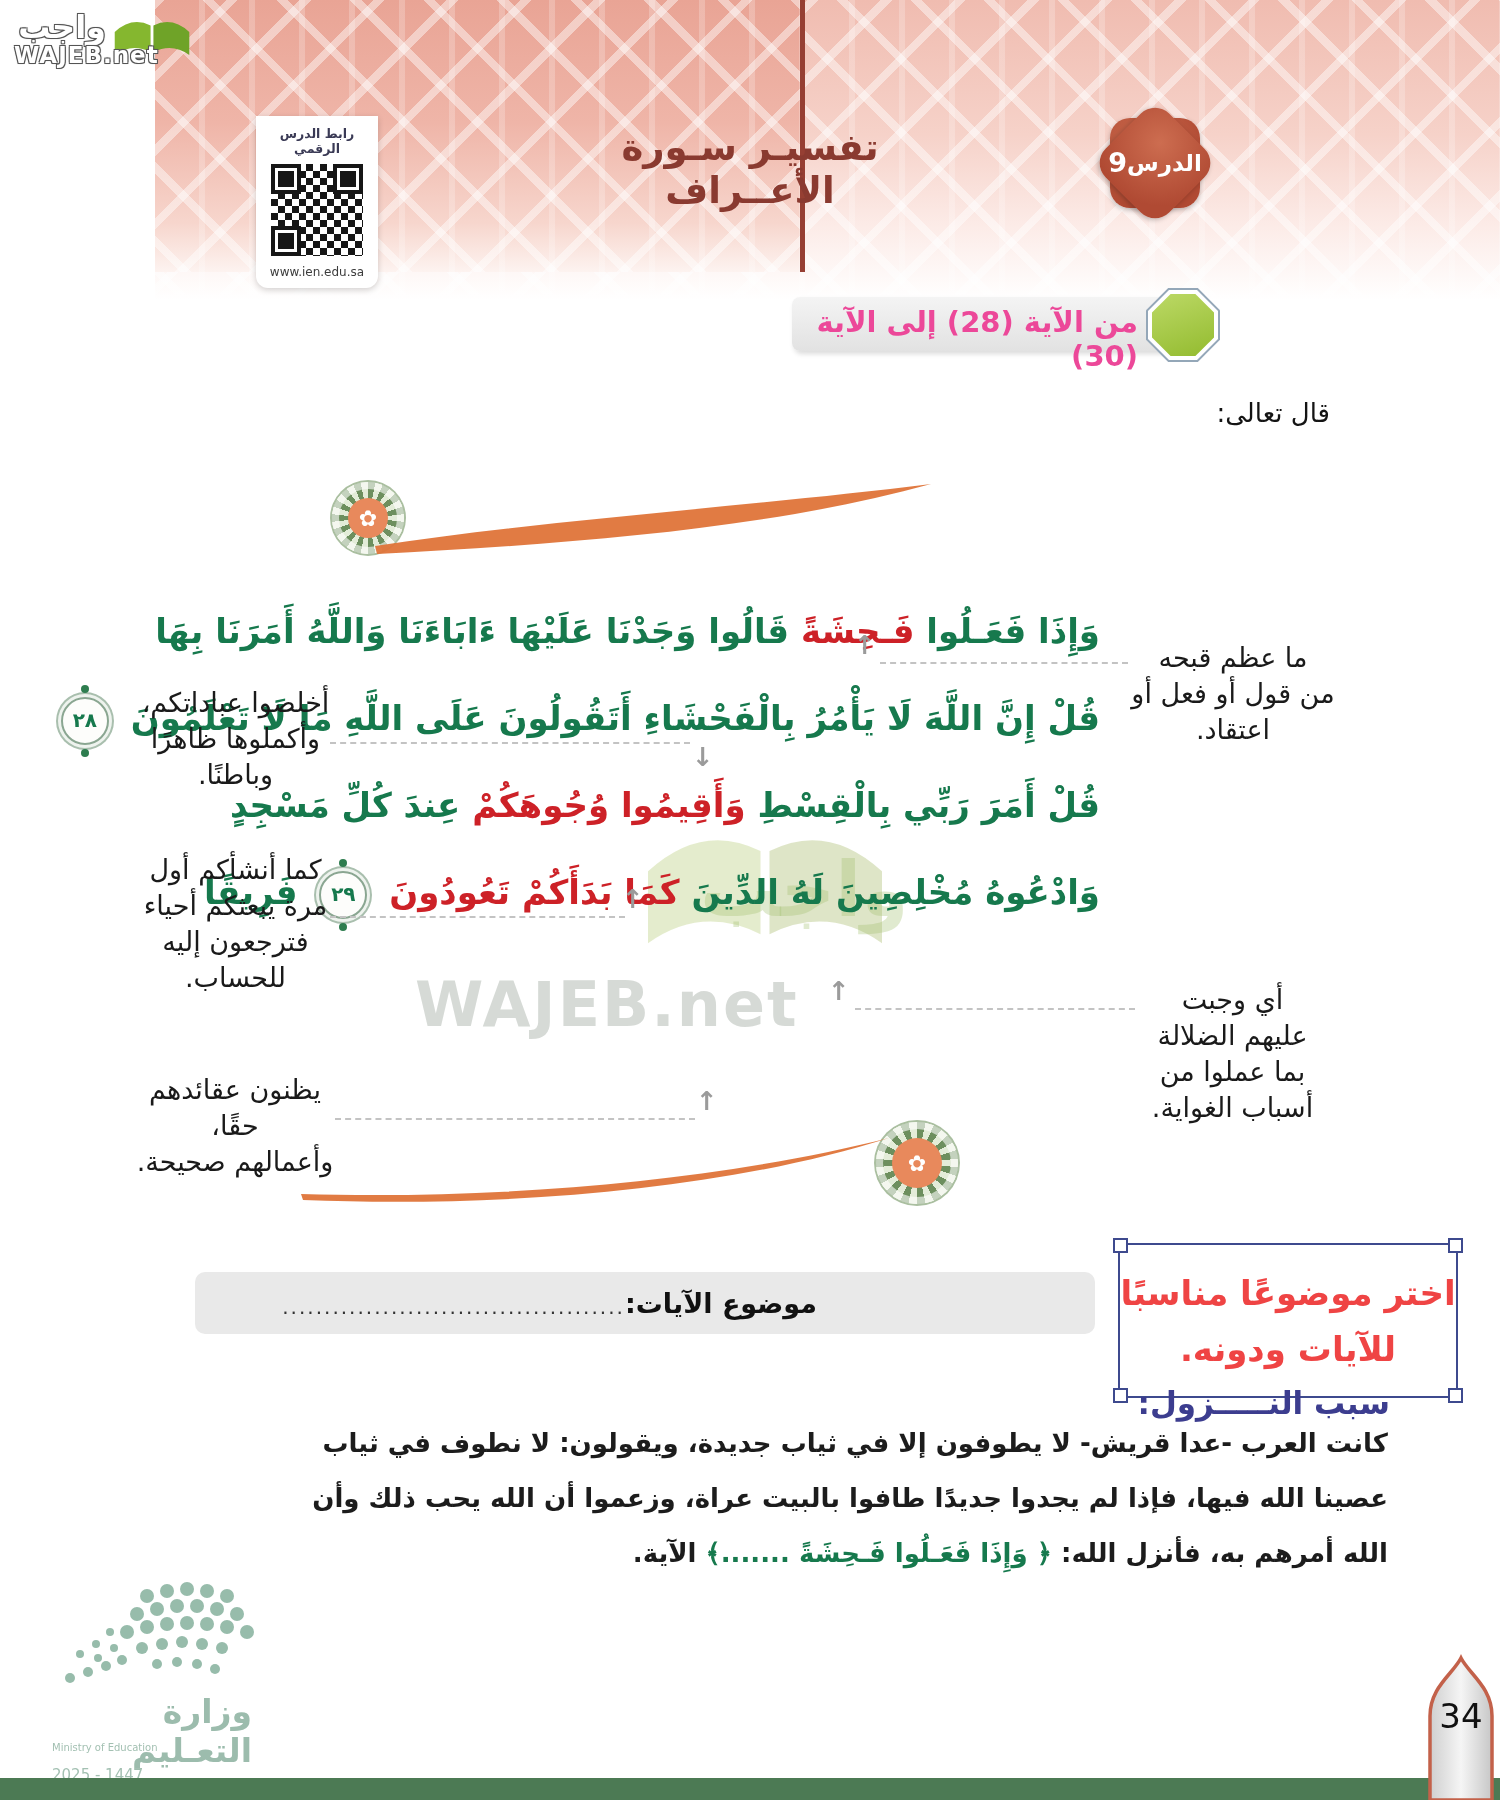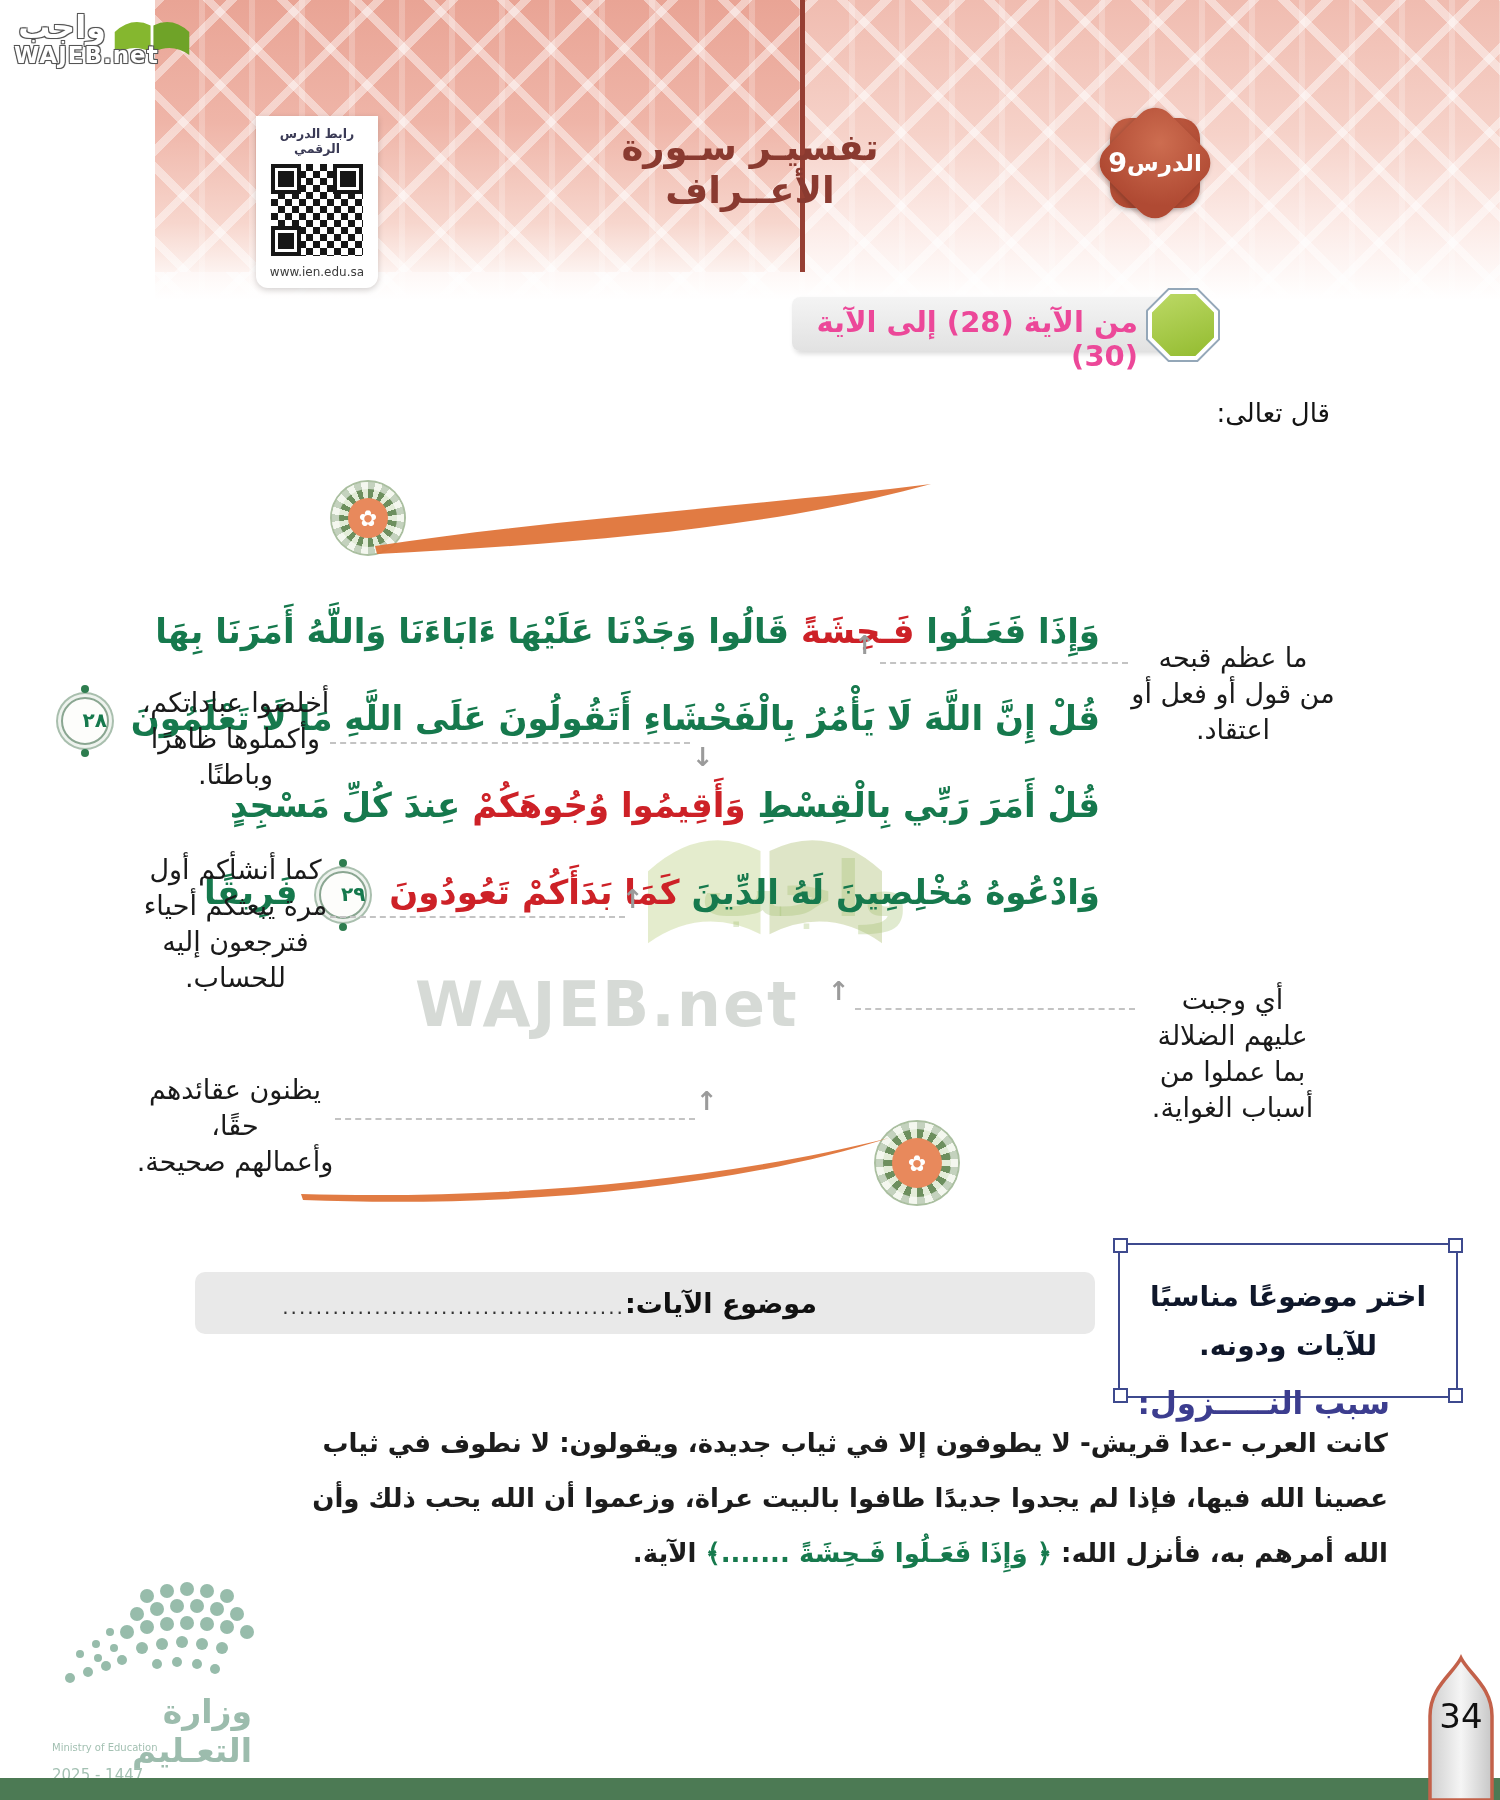--- a/index.html
+++ b/index.html
@@ -67,37 +67,37 @@
   .wm-latin{position:absolute;left:415px;top:968px;font-size:62px;font-weight:bold;color:rgba(120,132,120,.30);letter-spacing:2px;}
   .wm-ar{position:absolute;left:700px;top:845px;font-size:76px;font-weight:bold;color:rgba(160,190,110,.33);direction:rtl;}
   
   .verse-block{position:absolute;left:290px;top:588px;width:810px;direction:rtl;}
   .verse-line{height:87px;line-height:87px;text-align:right;white-space:nowrap;
     font-size:34px;font-weight:bold;}
   .seg-g{color:#16794d;}
   .seg-r{color:#cd2127;}
   .verse-marker{display:inline-block;width:44px;height:44px;line-height:42px;margin:8px 10px;border-radius:50%;
     border:2px solid #8aa691;box-shadow:0 0 0 3px #eef3ee,0 0 0 5px #a9bfae;background:#fdfdfb;
-    color:#16794d;font-size:20px;font-weight:bold;text-align:right;vertical-align:middle;position:relative;}
+    color:#16794d;font-size:20px;font-weight:bold;text-align:center;vertical-align:middle;position:relative;}
   .verse-marker::before,.verse-marker::after{content:"";position:absolute;left:50%;transform:translateX(-50%);
     width:8px;height:8px;border-radius:50%;background:#2e7d4f;}
   .verse-marker::before{top:-14px;} .verse-marker::after{bottom:-14px;}
   
   .annot{position:absolute;direction:rtl;text-align:center;font-size:27px;line-height:36px;color:#1a1a1a;}
   .dash{position:absolute;border-top:2px dashed #c3c3c3;height:0;}
   .arr{position:absolute;color:#9b9b9b;font-size:26px;font-weight:bold;line-height:26px;}
   
   .topic-bar{position:absolute;left:195px;top:1272px;width:900px;height:62px;background:#e9e9e9;border-radius:10px;
     display:flex;direction:rtl;align-items:center;padding-right:278px;box-sizing:border-box;}
   .topic-label{font-size:27px;font-weight:bold;color:#111;white-space:nowrap;}
   .topic-dots{width:345px;overflow:hidden;white-space:nowrap;font-size:20px;letter-spacing:2px;color:#333;margin-top:8px;}
   .choose-box{position:absolute;left:1118px;top:1243px;width:340px;height:155px;border:2px solid #3e4a8e;
     background:#fff;box-sizing:border-box;display:flex;flex-direction:column;align-items:center;justify-content:center;
     gap:16px;direction:rtl;}
-  .choose-box .cl{font-size:28px;font-weight:bold;color:#0f172a;}
+  .choose-box .cl{font-size:34px;font-weight:bold;color:#ef4444;}
   .cbsq{position:absolute;width:11px;height:11px;border:2px solid #3e4a8e;background:#fff;}
   
   .sabab-h{position:absolute;right:110px;top:1385px;font-size:31px;font-weight:bold;color:#3c3d8f;direction:rtl;white-space:nowrap;}
   .sabab-line{position:absolute;right:112px;font-size:26px;font-weight:600;color:#1c1c1c;direction:rtl;white-space:nowrap;}
   .sabab-quote{color:#16794d;font-weight:bold;}
   
   .moe-dots{position:absolute;left:52px;top:1582px;}
   .moe-ar{position:absolute;left:52px;top:1692px;width:200px;text-align:right;font-size:33px;font-weight:bold;
     color:#9cbcad;direction:rtl;letter-spacing:1px;}
   .moe-en{position:absolute;left:52px;top:1742px;width:200px;text-align:left;font-size:10px;color:#a3c0b2;}

